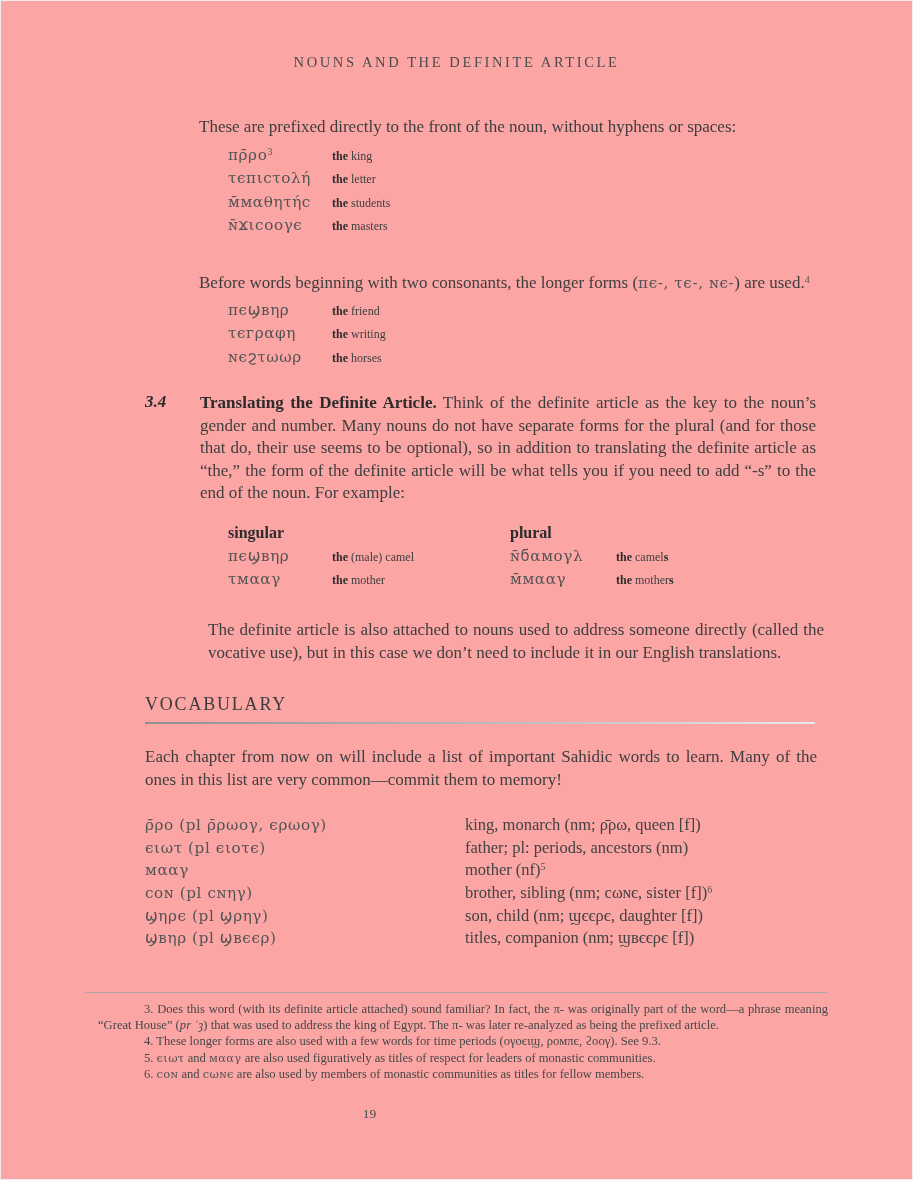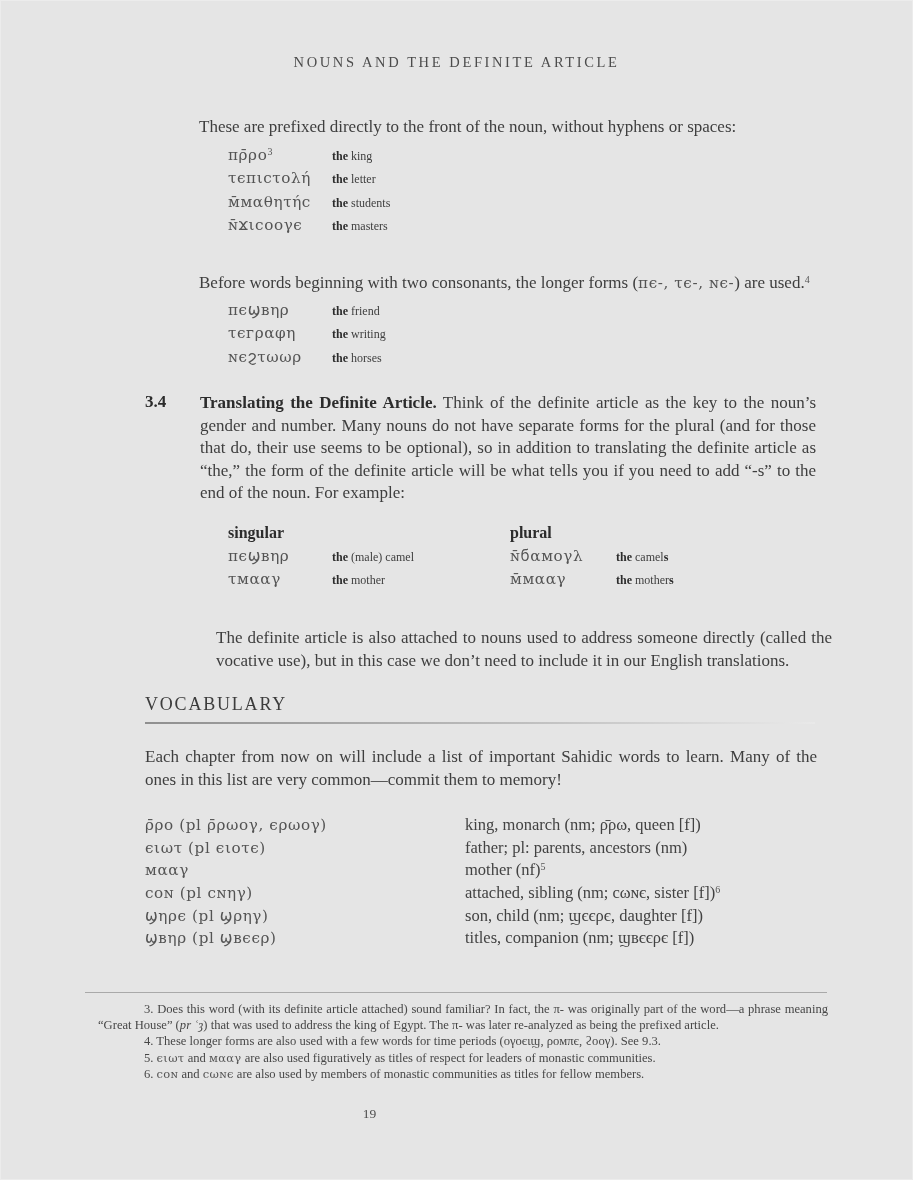--- a/index.html
+++ b/index.html
@@ -1,17 +1,17 @@
 <!DOCTYPE html>
 <html><head>
 <meta charset="utf-8">
 <style>
   html,body{margin:0;padding:0;background:#ffffff;}
   .page{
-    position:relative;width:913px;height:1180px;background:#e5e5e5;
+    position:relative;width:913px;height:1180px;background:#fca5a5;
     font-family:"Liberation Serif","DejaVu Serif","DejaVu Sans",serif;
     color:#3e3e3e;box-shadow:inset 0 0 0 1px #ececec;overflow:hidden;
   }
   .abs{position:absolute;}
   .running-head{top:54px;left:0;width:913px;text-align:center;font-size:14.5px;
     letter-spacing:2.6px;color:#4c4c4c;}
   .body-line{font-size:17px;white-space:nowrap;}
   .just{font-size:17px;line-height:22.6px;text-align:justify;}
   .coptic{font-family:"DejaVu Serif","DejaVu Sans",serif;font-size:15.2px;
     color:#545454;letter-spacing:0.6px;}
@@ -75,59 +75,59 @@
     <div class="grow">
       <span class="cop-cell"><span class="coptic">τєгραφη</span></span>
       <span class="tr-cell"><b>the</b><span> writing</span></span>
     </div>
     <div class="grow">
       <span class="cop-cell"><span class="coptic">ɴєϩτωωρ</span></span>
       <span class="tr-cell"><b>the</b><span> horses</span></span>
     </div>
   </div>
 
-  <div class="abs sec-num" style="top:392px;">3.4</div>
+  <div class="abs sec-num" style="top:392px;font-style:italic;">3.4</div>
   <p class="abs just" style="top:392px;left:200px;width:616px;margin:0;"><b>Translating the Definite Article.</b><span> Think of the definite article as the key to the noun’s gender and number. Many nouns do not have separate forms for the plural (and for those that do, their use seems to be optional), so in addition to translating the definite article as “the,” the form of the definite article will be what tells you if you need to add “-s” to the end of the noun. For example:</span></p>
 
   <div class="abs ptable" style="top:524px;left:228px;">
     <b style="grid-column:1;">singular</b>
     <b style="grid-column:3;">plural</b>
     <span class="coptic" style="grid-column:1;">πєϣʙηρ</span>
     <span class="tr-cell" style="grid-column:2;"><b>the</b><span> (male) camel</span></span>
     <span class="coptic" style="grid-column:3;">ɴ̄ϭαᴍογλ</span>
     <span class="tr-cell" style="grid-column:4;"><b>the</b><span> camel</span><b>s</b></span>
     <span class="coptic" style="grid-column:1;">τᴍααγ</span>
     <span class="tr-cell" style="grid-column:2;"><b>the</b><span> mother</span></span>
     <span class="coptic" style="grid-column:3;">ᴍ̄ᴍααγ</span>
     <span class="tr-cell" style="grid-column:4;"><b>the</b><span> mother</span><b>s</b></span>
   </div>
 
-  <p class="abs just" style="top:611px;left:200px;width:616px;margin:16px;">The definite article is also attached to nouns used to address someone directly (called the vocative use), but in this case we don’t need to include it in our English translations.</p>
+  <p class="abs just" style="top:611px;left:200px;width:616px;margin:8px;">The definite article is also attached to nouns used to address someone directly (called the vocative use), but in this case we don’t need to include it in our English translations.</p>
 
   <div class="abs vocab-head" style="top:694px;">VOCABULARY</div>
   <div class="abs vocab-rule" style="top:722px;"></div>
 
   <p class="abs just" style="top:746px;left:145px;width:672px;margin:0;">Each chapter from now on will include a list of important Sahidic words to learn. Many of the ones in this list are very common—commit them to memory!</p>
 
   <div class="abs" style="top:815px;left:145px;width:672px;">
     <div class="vrow">
       <span class="vcop coptic">ρ̄ρο (pl ρ̄ρωογ, єρωογ)</span>
       <span class="veng"><span>king, monarch (nm; ρ̄ρω, queen [f])</span><sup class="fn-sup"></sup></span>
     </div>
     <div class="vrow">
       <span class="vcop coptic">єιωτ (pl єιοτє)</span>
-      <span class="veng"><span>father; pl: parents, ancestors (nm)</span><sup class="fn-sup"></sup></span>
+      <span class="veng"><span>father; pl: periods, ancestors (nm)</span><sup class="fn-sup"></sup></span>
     </div>
     <div class="vrow">
       <span class="vcop coptic">ᴍααγ</span>
       <span class="veng"><span>mother (nf)</span><sup class="fn-sup">5</sup></span>
     </div>
     <div class="vrow">
       <span class="vcop coptic">cοɴ (pl cɴηγ)</span>
-      <span class="veng"><span>attached, sibling (nm; cωɴє, sister [f])</span><sup class="fn-sup">6</sup></span>
+      <span class="veng"><span>brother, sibling (nm; cωɴє, sister [f])</span><sup class="fn-sup">6</sup></span>
     </div>
     <div class="vrow">
       <span class="vcop coptic">ϣηρє (pl ϣρηγ)</span>
       <span class="veng"><span>son, child (nm; ϣєєρє, daughter [f])</span><sup class="fn-sup"></sup></span>
     </div>
     <div class="vrow">
       <span class="vcop coptic">ϣʙηρ (pl ϣʙєєρ)</span>
       <span class="veng"><span>titles, companion (nm; ϣʙєєρє [f])</span><sup class="fn-sup"></sup></span>
     </div>
   </div>

